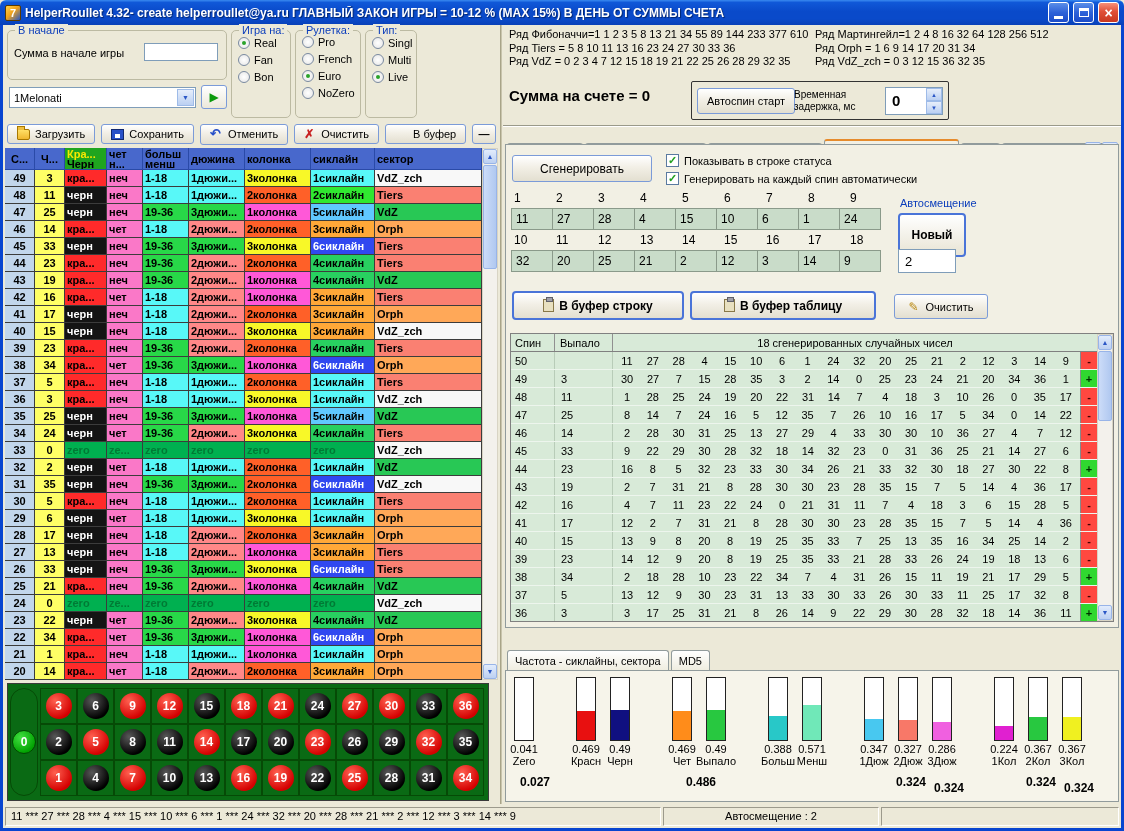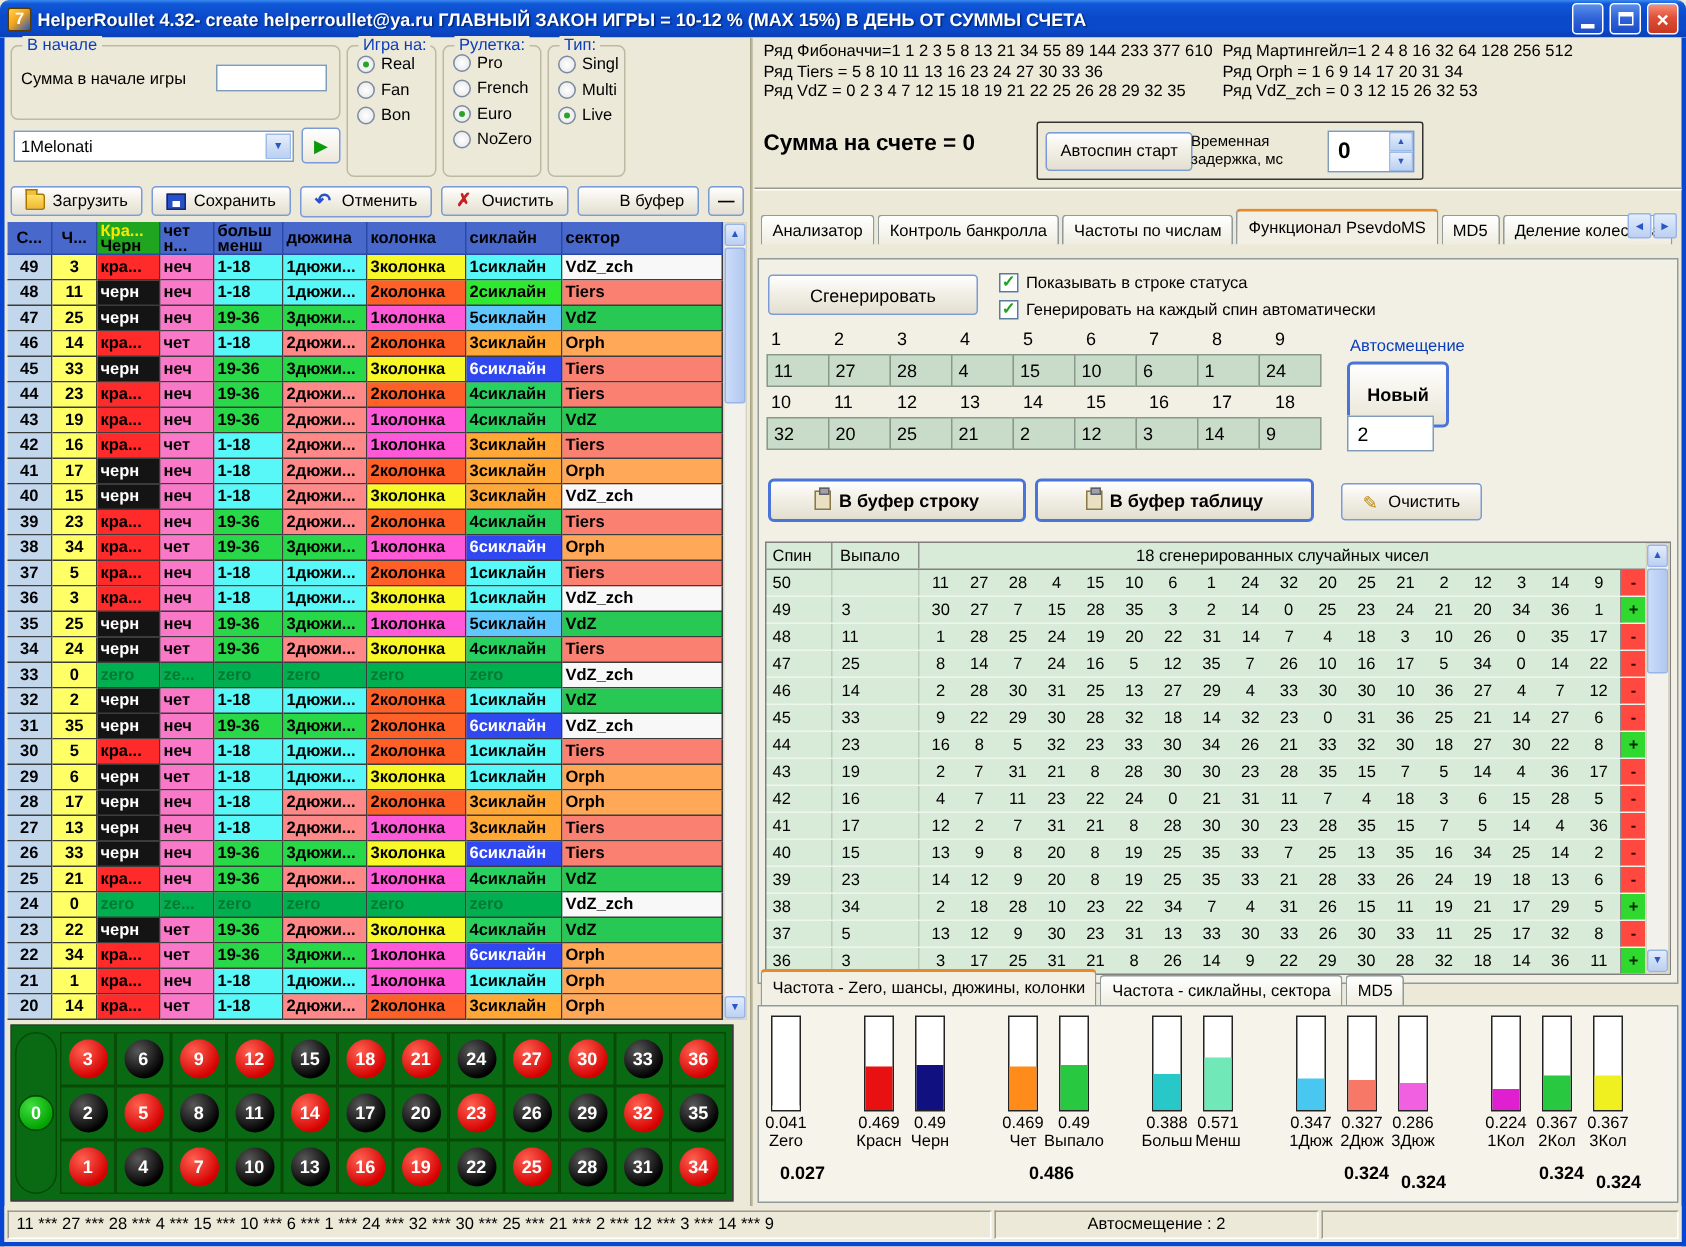--- a/index.html
+++ b/index.html
@@ -87,21 +87,21 @@
 .spin-arrows{width:16px;display:flex;flex-direction:column}
 .sp-btn{flex:1;border:1px solid #9EBBE8;background:linear-gradient(180deg,#E6EEFB,#BBD0F2);font-size:6px;color:#2B57C6;display:flex;align-items:center;justify-content:center}
 .hsep{position:absolute;left:500px;right:0;top:100px;height:2px;border-top:1px solid #9A9A8A;border-bottom:1px solid #FFF}
 
 .tabstrip{display:flex;align-items:flex-end}
 #tabs-top{position:absolute;left:504px;top:114px;width:612px;height:24px}
 .tab{height:20px;padding:0 7px;font-size:11px;background:linear-gradient(180deg,#FFFFFF,#EFEDE0);border:1px solid #919B9C;border-bottom:none;border-radius:3px 3px 0 0;margin-right:2px;display:flex;align-items:center;white-space:nowrap}
 .tab.active{height:24px;border-top:2px solid #E68B2C;background:#F2F0E4}
 #tab-arrows{position:absolute;left:1082px;top:117px;display:flex;gap:1px}
 .arrow-btn{width:16px;height:17px;background:linear-gradient(180deg,#E2ECFC,#BCD0F2);border:1px solid #98B4E8;border-radius:2px;color:#2B57C6;font-size:8px;display:flex;align-items:center;justify-content:center}
-#tabbox{position:absolute;left:502px;top:147px;width:614px;height:484px;border:1px solid #919B9C;background:#F2F0E4}
+#tabbox{position:absolute;left:502px;top:119px;width:614px;height:484px;border:1px solid #919B9C;background:#F2F0E4}
 
 #gen-btn{position:absolute;left:6px;top:10px;width:140px;height:27px;font-size:12px}
 .cbrow{position:absolute;left:160px;display:flex;gap:5px;align-items:center;font-size:11px;white-space:nowrap}
 #cb1{top:9px}#cb2{top:27px}
 .cbbox{width:13px;height:13px;min-width:13px;border:1px solid #5A7AA0;background:#fff;display:flex;align-items:center;justify-content:center;color:#21A121;font-weight:bold;font-size:11px;line-height:11px}
 .gridrow{position:absolute;left:5px;display:flex}
 #grid-h1{top:46px}#grid-r1{top:63px}#grid-h2{top:88px}#grid-r2{top:105px}
 .g-head{width:42px;height:16px;font-size:12px;padding-left:3px}
 .g-cell{width:42px;height:22px;background:#C9DCC9;border:1px solid #8A9A8A;margin-right:-1px;font-size:12px;display:flex;align-items:center;padding-left:4px}
 #autoshift-label{position:absolute;left:394px;top:52px;color:#0B3DBB;font-size:11px}
@@ -737,35 +737,35 @@
         <div class="b-cell">
           <span class="chip blk">31</span>
         </div>
         <div class="b-cell">
           <span class="chip red">34</span>
         </div>
       </div>
   </div>
 
   <div id="statusbar">
-    <div class="sseg" id="sseg-nums">11 *** 27 *** 28 *** 4 *** 15 *** 10 *** 6 *** 1 *** 24 *** 32 *** 30 *** 25 *** 21 *** 2 *** 12 *** 3 *** 14 *** 9</div>
+    <div class="sseg" id="sseg-nums">11 *** 27 *** 28 *** 4 *** 15 *** 10 *** 6 *** 1 *** 24 *** 32 *** 20 *** 28 *** 21 *** 2 *** 12 *** 3 *** 14 *** 9</div>
     <div class="sseg" id="sseg-shift">Автосмещение : 2</div>
     <div class="sseg" id="sseg-fill"></div>
   </div>
 
   <div id="vdiv"></div>
   <div id="info-col1">
       <div class="info-line">Ряд Фибоначчи=1 1 2 3 5 8 13 21 34 55 89 144 233 377 610</div>
       <div class="info-line">Ряд Tiers = 5 8 10 11 13 16 23 24 27 30 33 36</div>
       <div class="info-line">Ряд VdZ = 0 2 3 4 7 12 15 18 19 21 22 25 26 28 29 32 35</div>
     </div>
   <div id="info-col2">
       <div class="info-line">Ряд Мартингейл=1 2 4 8 16 32 64 128 256 512</div>
       <div class="info-line">Ряд Orph = 1 6 9 14 17 20 31 34</div>
-      <div class="info-line">Ряд VdZ_zch = 0 3 12 15 26 32 53</div>
+      <div class="info-line">Ряд VdZ_zch = 0 3 12 15 36 32 35</div>
     </div>
 
   <div id="sum-label">Сумма на счете = 0</div>
   <div id="acct-box">
     <div class="xbtn" id="autospin-btn">Автоспин старт</div>
     <div id="delay-label">Временная задержка, мс</div>
     <div id="delay-spinner">
       <span class="spin-val">0</span>
       <span class="spin-arrows">
         <span class="sp-btn">▲</span>
@@ -1246,21 +1246,20 @@
         </div>
       <div class="vscroll" id="spin-scroll">
         <div class="sc-btn sc-up">▲</div>
         <div class="sc-thumb" style="top:16px;height:70px"></div>
         <div class="sc-btn sc-down">▼</div>
       </div>
     </div>
   </div>
 
   <div id="freq-tabs" class="tabstrip">
-      <div class="tab active">Частота - Zero, шансы, дюжины, колонки</div>
       <div class="tab">Частота - сиклайны, сектора</div>
       <div class="tab">MD5</div>
     </div>
   <div id="chartbox">
     <div id="bars">
         <div class="bh" style="left: 0px;">
           <div class="bar">
             <div class="fill" style="height: 4.1%; background: rgb(255, 255, 255);"></div>
           </div>
           <div class="bval">0.041</div>

